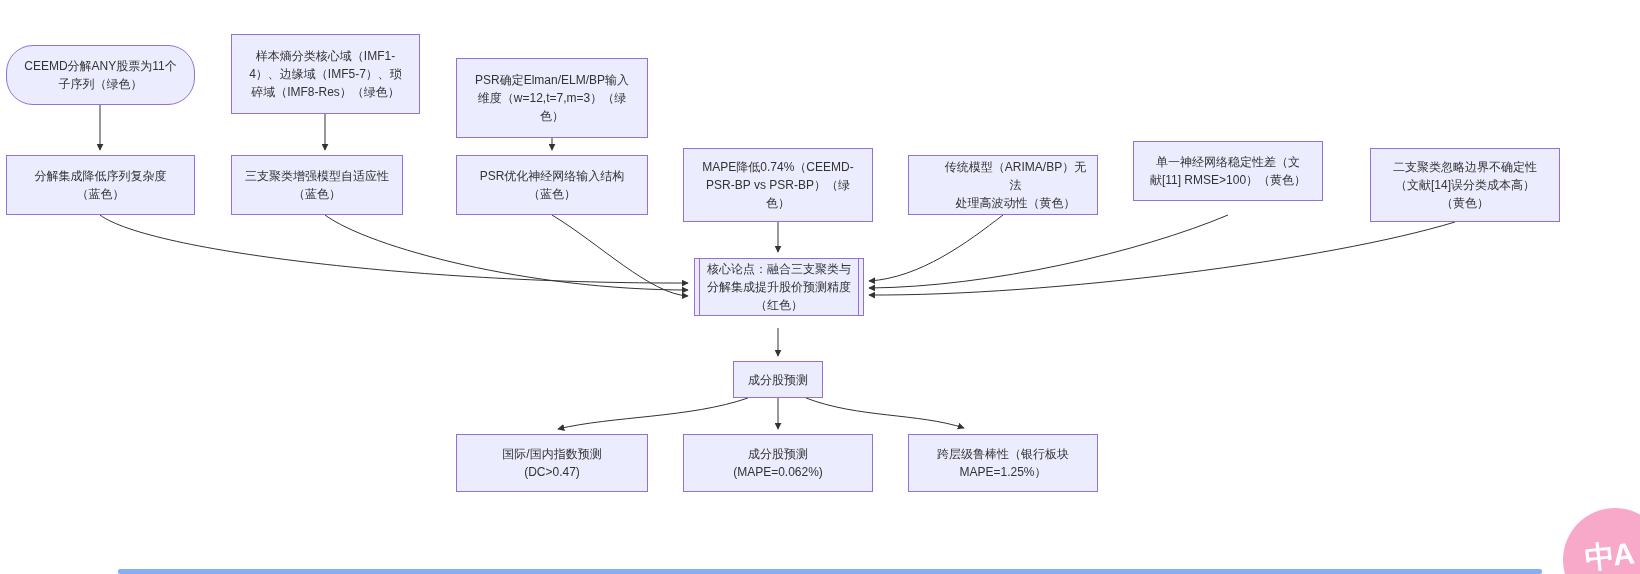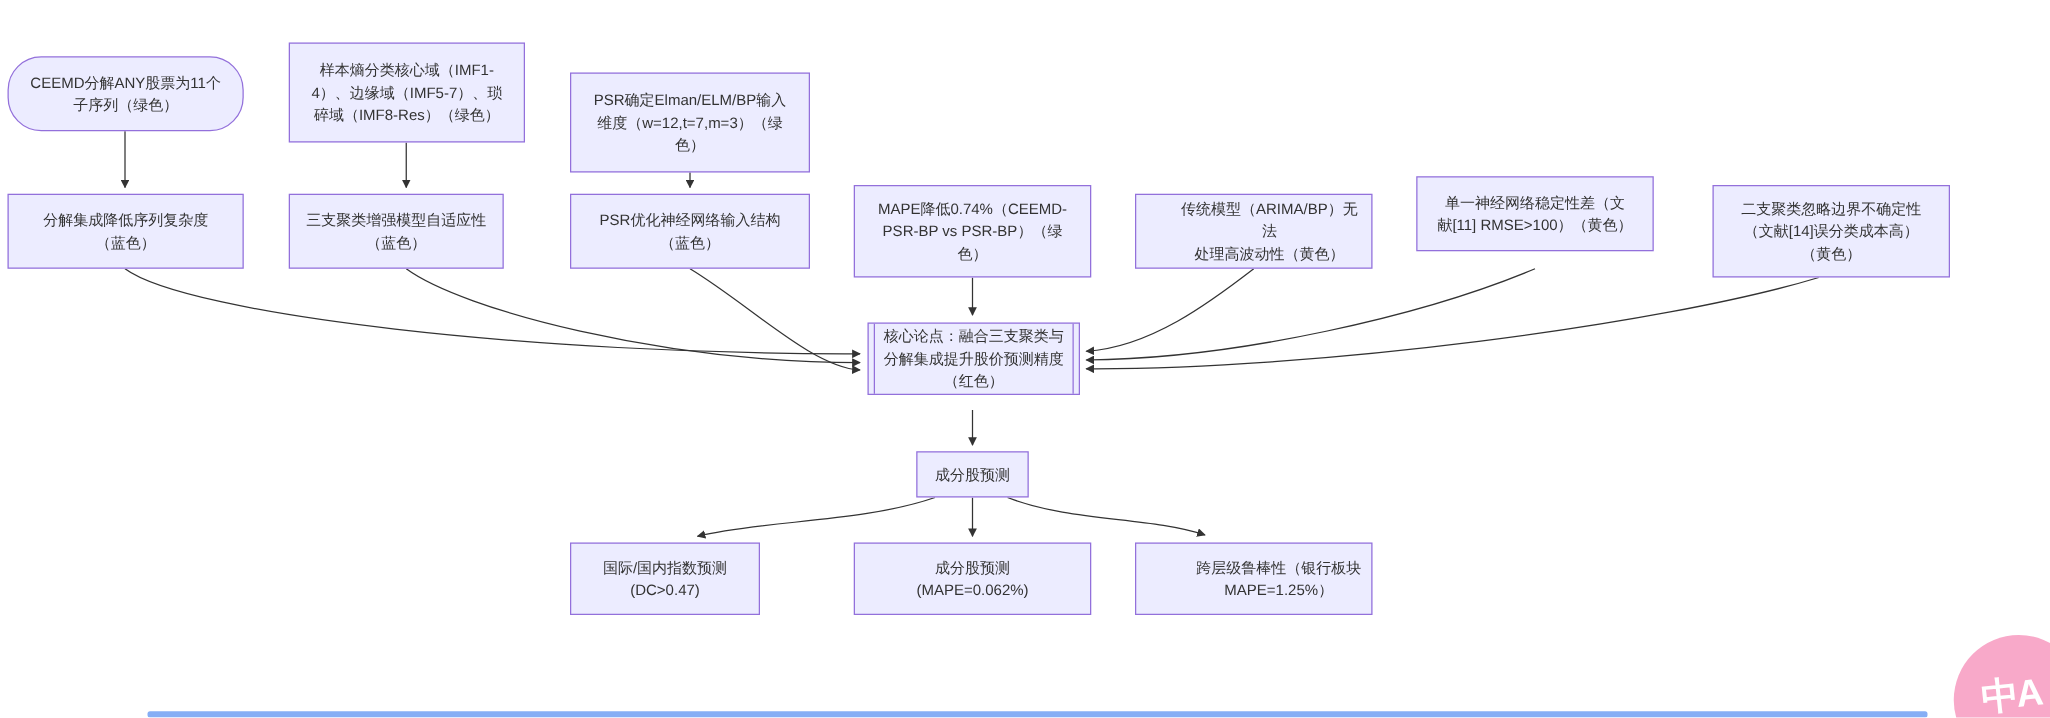--- a/index.html
+++ b/index.html
@@ -162,29 +162,29 @@
   <div class="node subroutine" style="left:694px; top:258px; width:170px; height:58px;">
     <span>核心论点：融合三支聚类与
 分解集成提升股价预测精度
 （红色）</span>
   </div>
 
   <div class="node" style="left:733px; top:361px; width:90px; height:37px;">
     <span>成分股预测</span>
   </div>
 
-  <div class="node" style="left:456px; top:434px; width:152px; height:58px;">
+  <div class="node" style="left:456px; top:434px; width:192px; height:58px;">
     <span>国际/国内指数预测
 (DC&gt;0.47)</span>
   </div>
   <div class="node" style="left:683px; top:434px; width:190px; height:58px;">
     <span>成分股预测
 (MAPE=0.062%)</span>
   </div>
-  <div class="node" style="left:908px; top:434px; width:190px; height:58px;justify-content:flex-end;">
+  <div class="node" style="left:908px; top:434px; width:190px; height:58px;">
     <span>跨层级鲁棒性（银行板块
 MAPE=1.25%）</span>
   </div>
 
   <div id="translate-badge">
     <span class="badge-text">中A</span>
   </div>
 
   <div id="h-scrollbar"></div>
 

